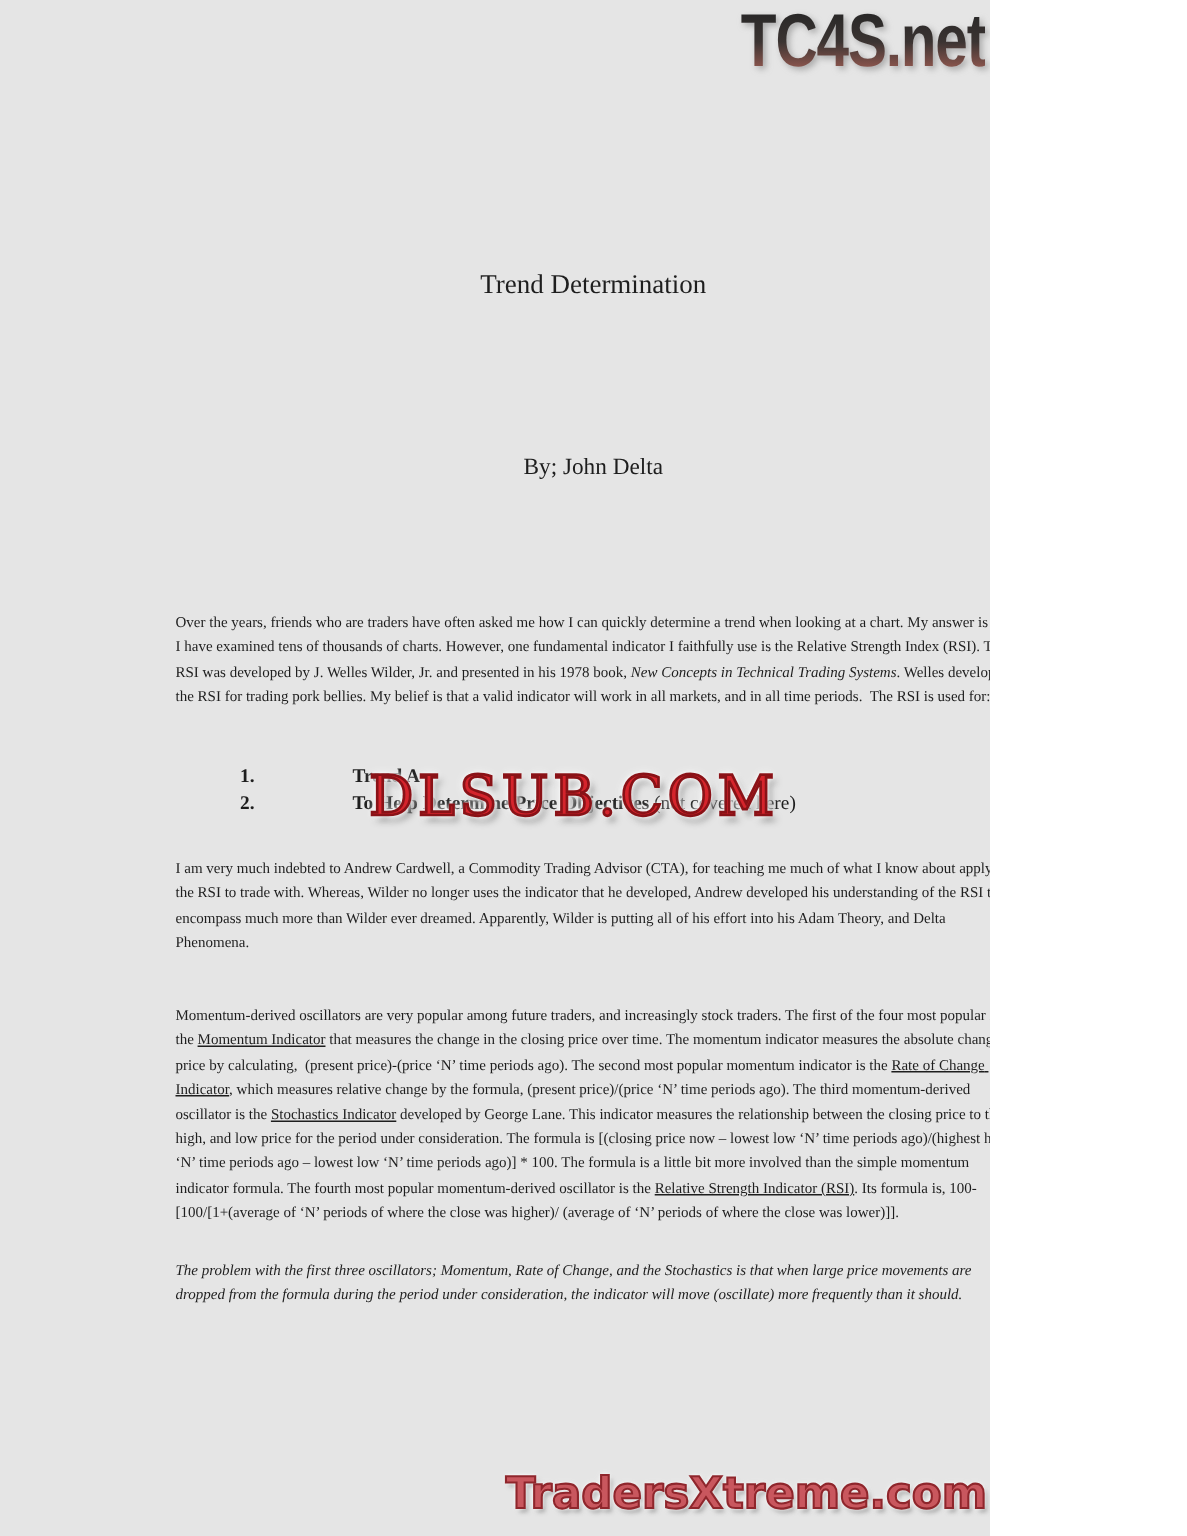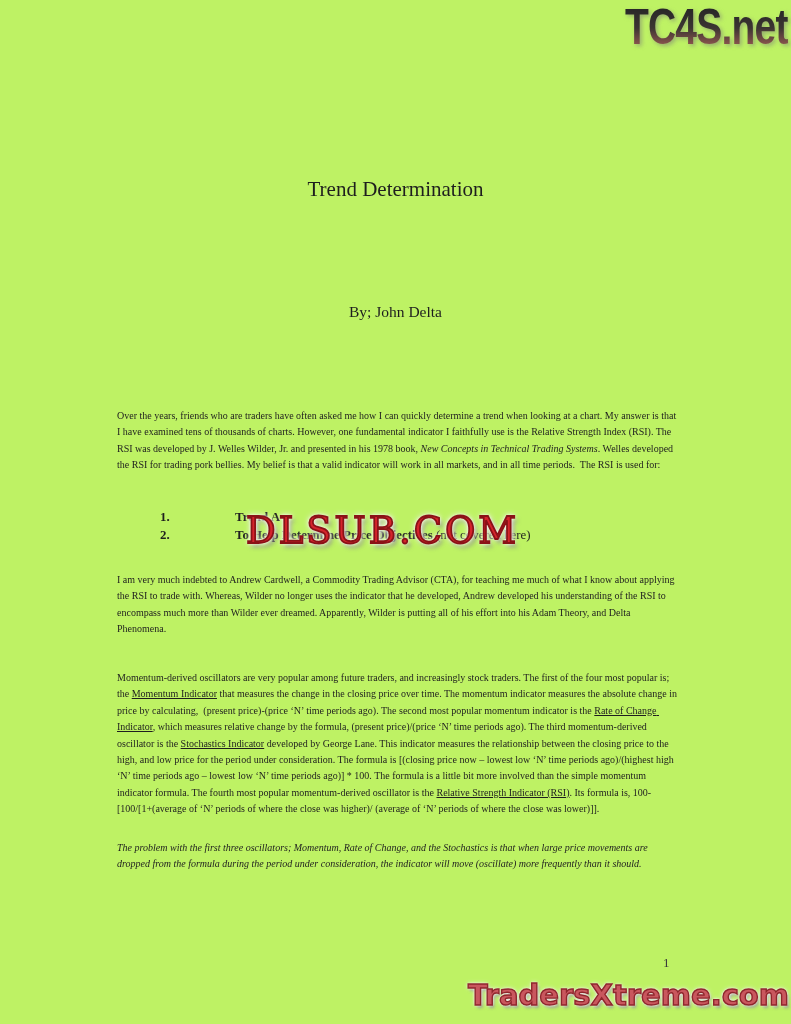--- a/index.html
+++ b/index.html
@@ -1,20 +1,20 @@
 <!DOCTYPE html>
 <html><head>
 <meta charset="utf-8">
 <style>
   html, body { margin: 0; padding: 0; background: #ffffff; }
   .page {
     position: relative;
-    width: 791px;
+    width: 660px;
     height: 1024px;
-    background: #bef264;
+    background: #e5e5e5;
     overflow: hidden;
     font-family: "Liberation Serif", serif;
     color: #1e1e1e;
   }
 
   
   .logo {
     position: absolute;
     top: 2px;
     right: 3px;
@@ -36,21 +36,21 @@
   }
 
   
   .title {
     position: absolute;
     left: 0; top: 176px;
     width: 791px;
     margin: 0;
     text-align: center;
     font-weight: normal;
-    font-size: 21px;
+    font-size: 18px;
     line-height: 26px;
     color: #1e1e1e;
   }
   .byline {
     position: absolute;
     left: 0; top: 303px;
     width: 791px;
     text-align: center;
     font-size: 15.5px;
   }

